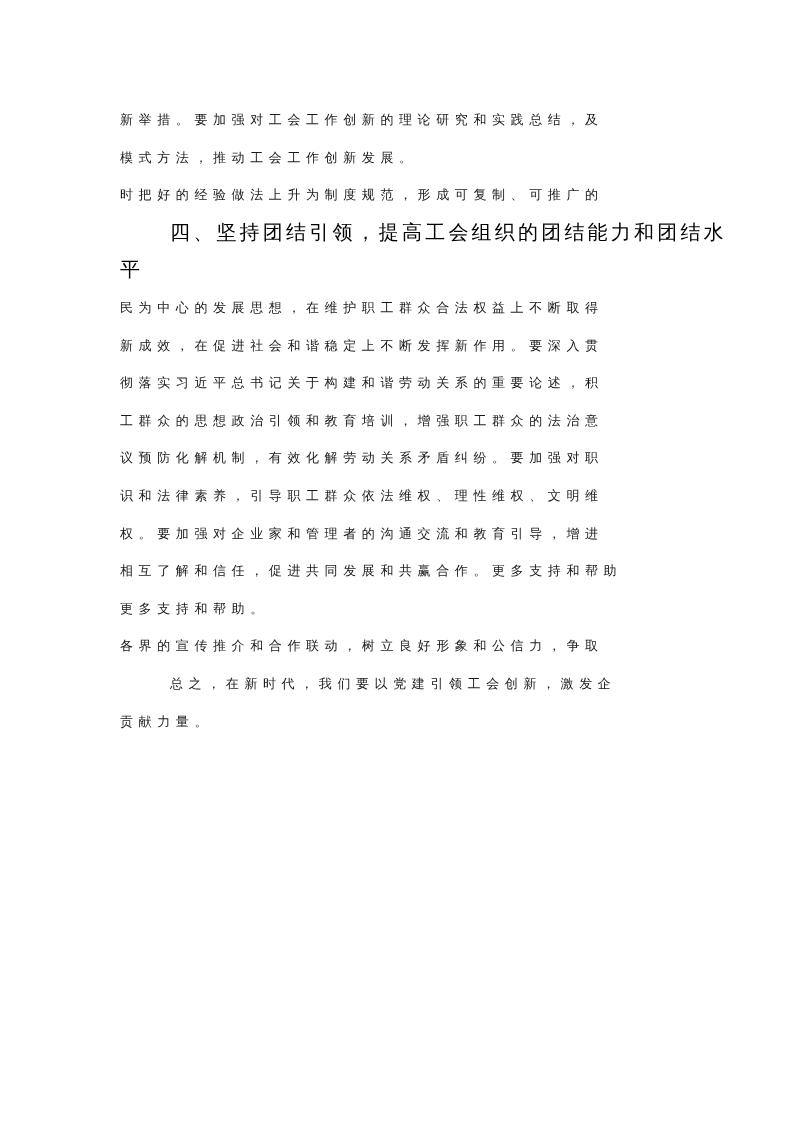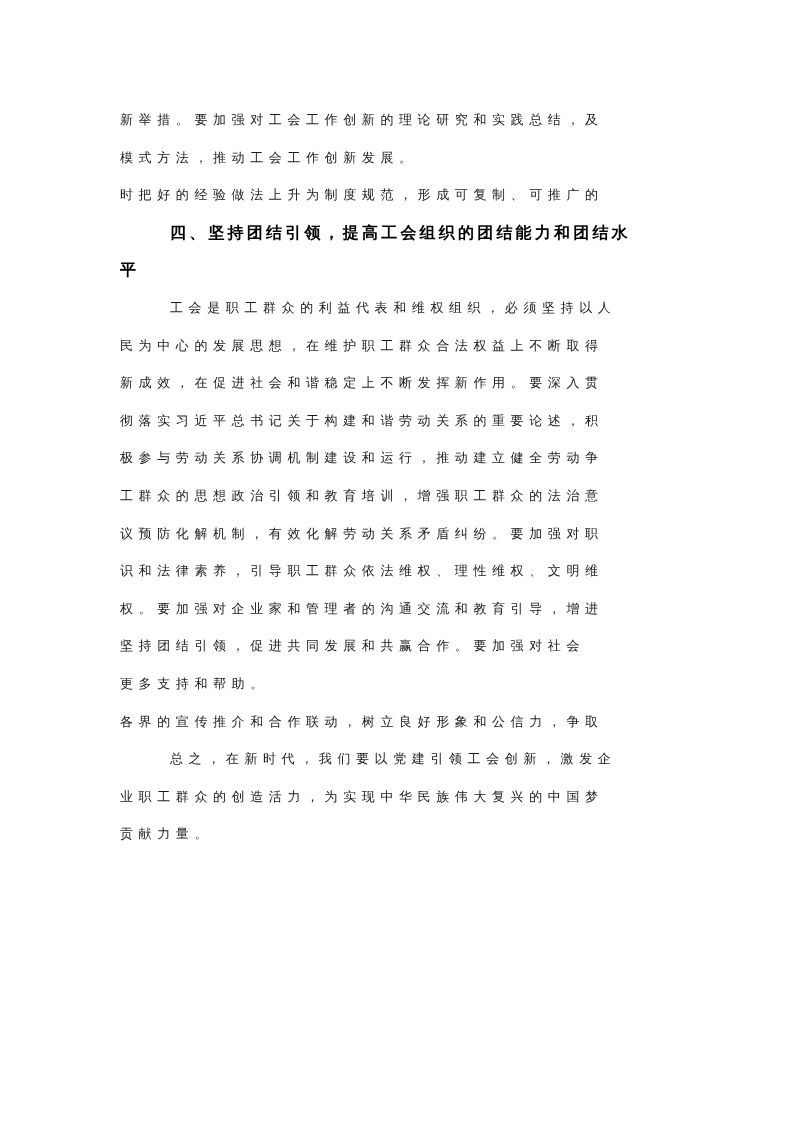--- a/index.html
+++ b/index.html
@@ -9,47 +9,44 @@
     font-family: "DejaVu Serif", "Liberation Serif", serif;
     color: #1a1a1a;
   }
   .line {
     height: 37.6px; line-height: 37.6px;
     font-size: 13px; letter-spacing: 5.6px;
     white-space: nowrap;
     font-family: Liberation Serif, serif;
   }
   .indent { padding-left: 50px; }
-  .heading { font-family: "DejaVu Sans", "Liberation Sans", sans-serif; font-weight: bold; letter-spacing: 3.2px; color: #000; font-size: 16px; }
+  .heading { font-family: "DejaVu Sans", "Liberation Sans", sans-serif; font-weight: normal; letter-spacing: 3.2px; color: #000; font-size: 20px; }
 </style>
 </head>
 <body>
 
 <div class="page">
   <div>
     <div class="line">新举措。要加强对工会工作创新的理论研究和实践总结，及</div>
     <div class="line">模式方法，推动工会工作创新发展。</div>
     <div class="line">时把好的经验做法上升为制度规范，形成可复制、可推广的</div>
   </div>
   <div>
     <div class="line heading indent">四、坚持团结引领，提高工会组织的团结能力和团结水</div>
     <div class="line heading">平</div>
   </div>
   <div>
-    <div class="line indent">工会是职工群众的利益代表和维权组织，必须坚持以人</div>
     <div class="line">民为中心的发展思想，在维护职工群众合法权益上不断取得</div>
     <div class="line">新成效，在促进社会和谐稳定上不断发挥新作用。要深入贯</div>
     <div class="line">彻落实习近平总书记关于构建和谐劳动关系的重要论述，积</div>
-    <div class="line">极参与劳动关系协调机制建设和运行，推动建立健全劳动争</div>
     <div class="line">工群众的思想政治引领和教育培训，增强职工群众的法治意</div>
     <div class="line">议预防化解机制，有效化解劳动关系矛盾纠纷。要加强对职</div>
     <div class="line">识和法律素养，引导职工群众依法维权、理性维权、文明维</div>
     <div class="line">权。要加强对企业家和管理者的沟通交流和教育引导，增进</div>
-    <div class="line">坚持团结引领，促进共同发展和共赢合作。要加强对社会</div>
+    <div class="line">相互了解和信任，促进共同发展和共赢合作。更多支持和帮助</div>
     <div class="line">更多支持和帮助。</div>
     <div class="line">各界的宣传推介和合作联动，树立良好形象和公信力，争取</div>
   </div>
   <div>
     <div class="line indent">总之，在新时代，我们要以党建引领工会创新，激发企</div>
-    <div class="line">业职工群众的创造活力，为实现中华民族伟大复兴的中国梦</div>
     <div class="line">贡献力量。</div>
   </div>
 </div>
 
 </body></html>

